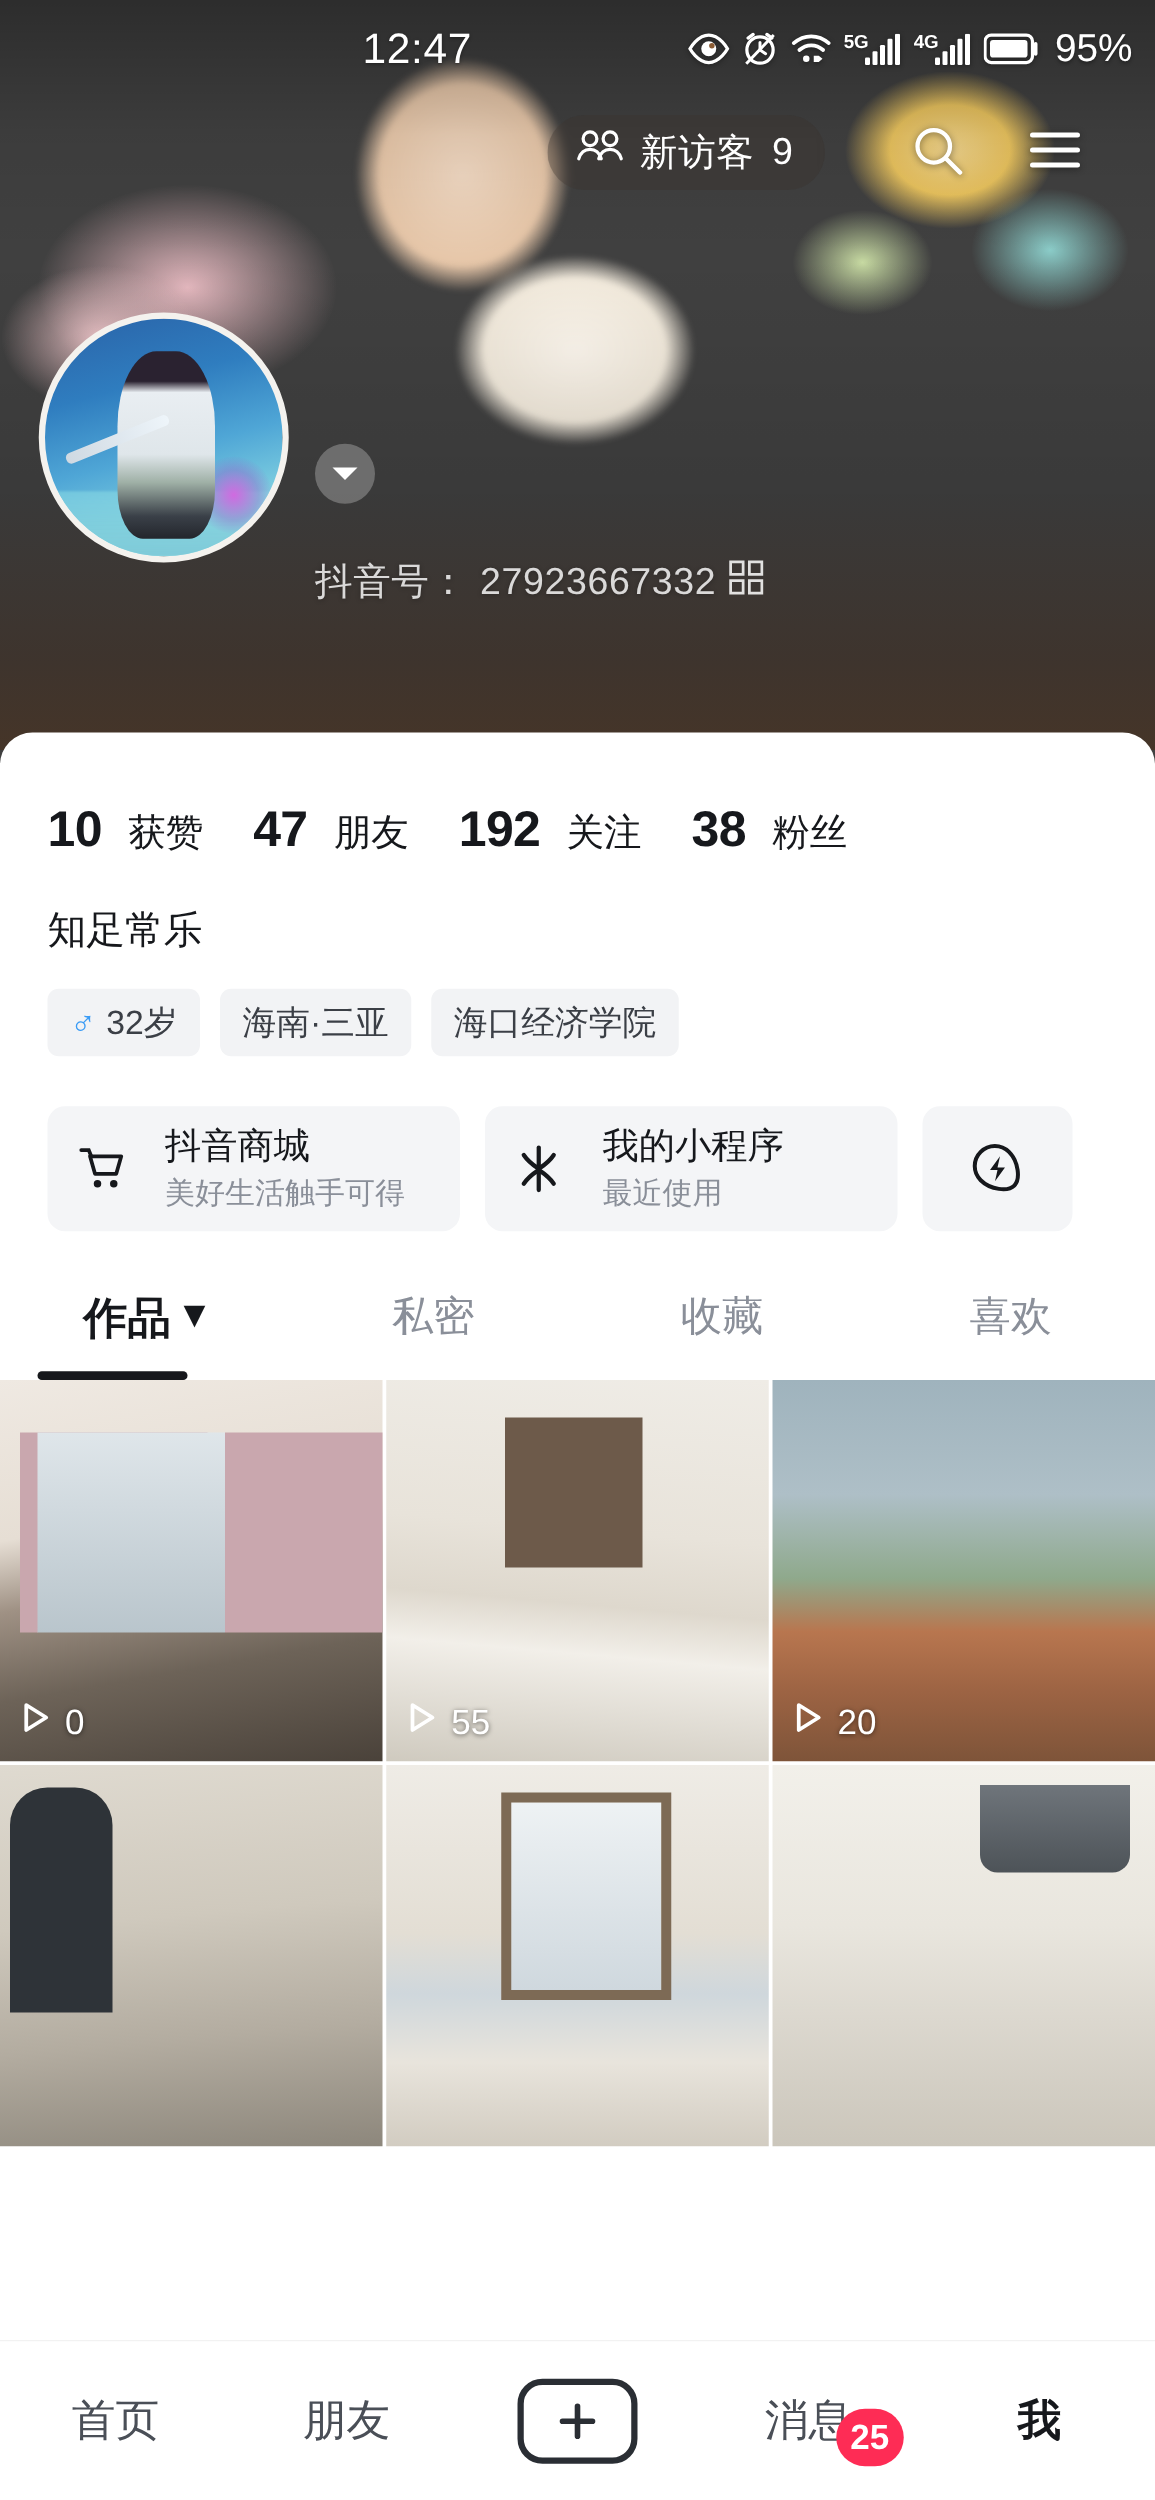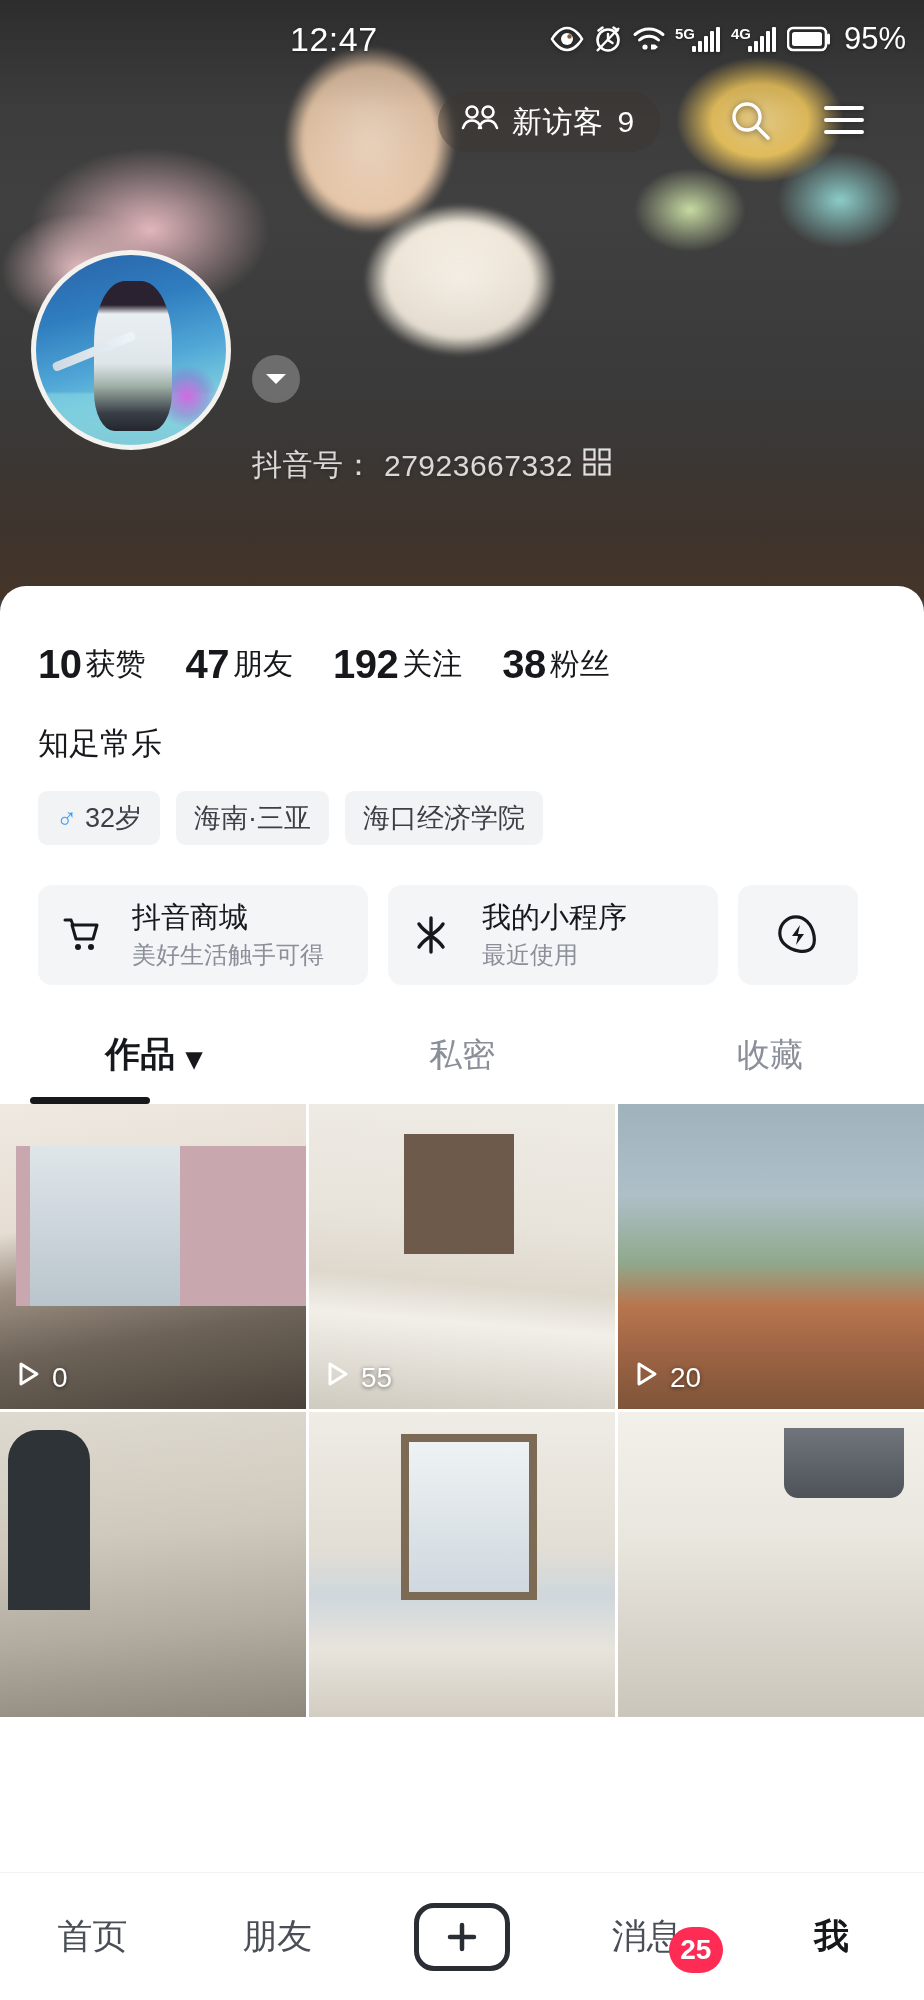--- a/index.html
+++ b/index.html
@@ -92,21 +92,21 @@
     color:rgba(255,255,255,.82); font-size:30px; letter-spacing:.5px; text-shadow:0 1px 4px rgba(0,0,0,.3); }
 
   
   .sheet {
     position:absolute; left:0; top:586px; width:924px; height:1414px;
     background:#fff; border-radius:26px 26px 0 0; z-index:20;
   }
 
   
   .stats { display:flex; align-items:baseline; padding:56px 0 0 38px; gap:40px; }
-  .stat { display:flex; align-items:center; gap:4px; }
+  .stat { display:flex; align-items:flex-end; gap:21px; }
   .stat .num { font-size:40px; font-weight:700; color:#16181c; letter-spacing:-.5px; }
   .stat .lbl { font-size:30px; color:#16181c; }
 
   
   .bio { padding:36px 0 0 38px; font-size:31px; color:#16181c; }
   .tags { display:flex; gap:16px; padding:26px 0 0 38px; }
   .tag { background:#f2f3f5; border-radius:9px; padding:9px 18px; font-size:27px; color:#3b3f46; display:flex; align-items:center; gap:8px; }
   .tag .male { color:#3a9bf5; font-size:28px; font-weight:700; }
 
   
@@ -120,21 +120,21 @@
   .card.mall { width:330px; }
   .card.edge { width:120px; justify-content:center; }
 
   
   .actions { display:flex; gap:20px; padding:40px 38px 0 38px; }
   .act-btn { flex:1; height:86px; background:#f2f3f5; border-radius:12px; display:flex; align-items:center; justify-content:center;
     font-size:31px; color:#16181c; }
 
   
   .tabs { display:flex; margin-top:46px; position:relative; }
-  .tab { flex:1; display:flex; align-items:flex-end; justify-content:center; gap:10px; padding-bottom:26px;
+  .tab { flex:1; display:flex; align-items:flex-start; justify-content:center; gap:10px; padding-bottom:26px;
     font-size:33px; color:#8a8f99; }
   .tab.active { color:#16181c; font-weight:700; font-size:35px; }
   .tab-underline { position:absolute; left:30px; bottom:0; width:120px; height:7px; background:#16181c; border-radius:4px; }
 
   
   .grid { display:grid; grid-template-columns:repeat(3,1fr); gap:3px; background:#fff; }
   .cell { position:relative; height:305px; overflow:hidden; }
   .play { position:absolute; left:16px; bottom:14px; display:flex; align-items:center; gap:10px; color:#fff;
     font-size:28px; text-shadow:0 1px 4px rgba(0,0,0,.55); }
   .c1 { background:
@@ -369,20 +369,23 @@
       <div class="tab active">
         <span>作品</span>
         <span>▾</span>
       </div>
       <div class="tab">
         <span>私密</span>
       </div>
       <div class="tab">
         <span>收藏</span>
       </div>
+      <div class="tab">
+        <span>喜欢</span>
+      </div>
       <div class="tab-underline"></div>
     </div>
 
     <div class="grid">
       <div class="cell c1">
         <div class="play">
           <span>
             <svg width="26" height="28" viewBox="0 0 26 28">
                 <path d="M5 4l16 10L5 24z" fill="none" stroke="#fff" stroke-width="3" stroke-linejoin="round"></path>
               </svg>

